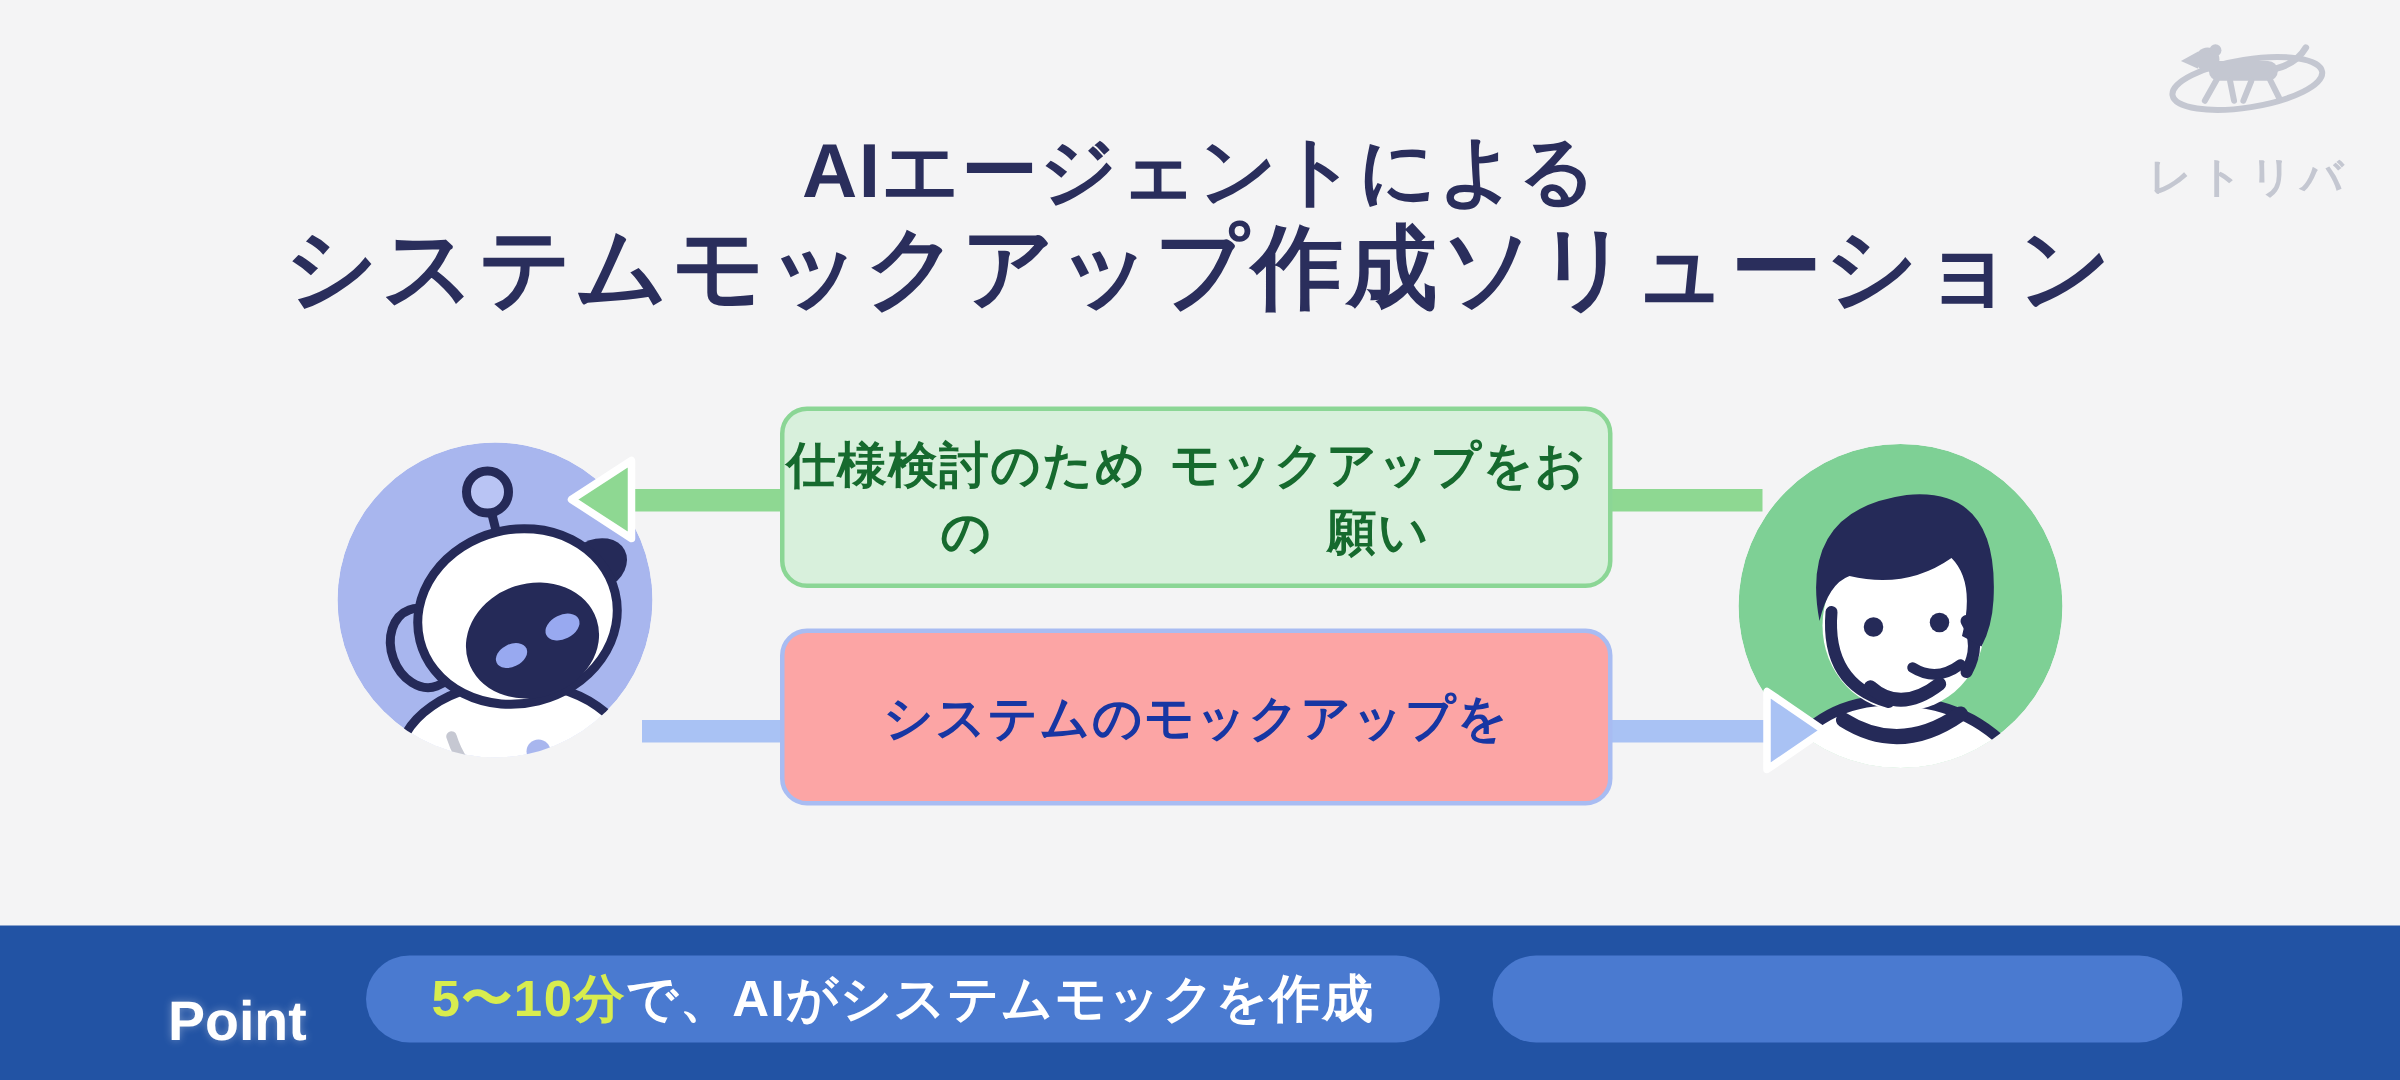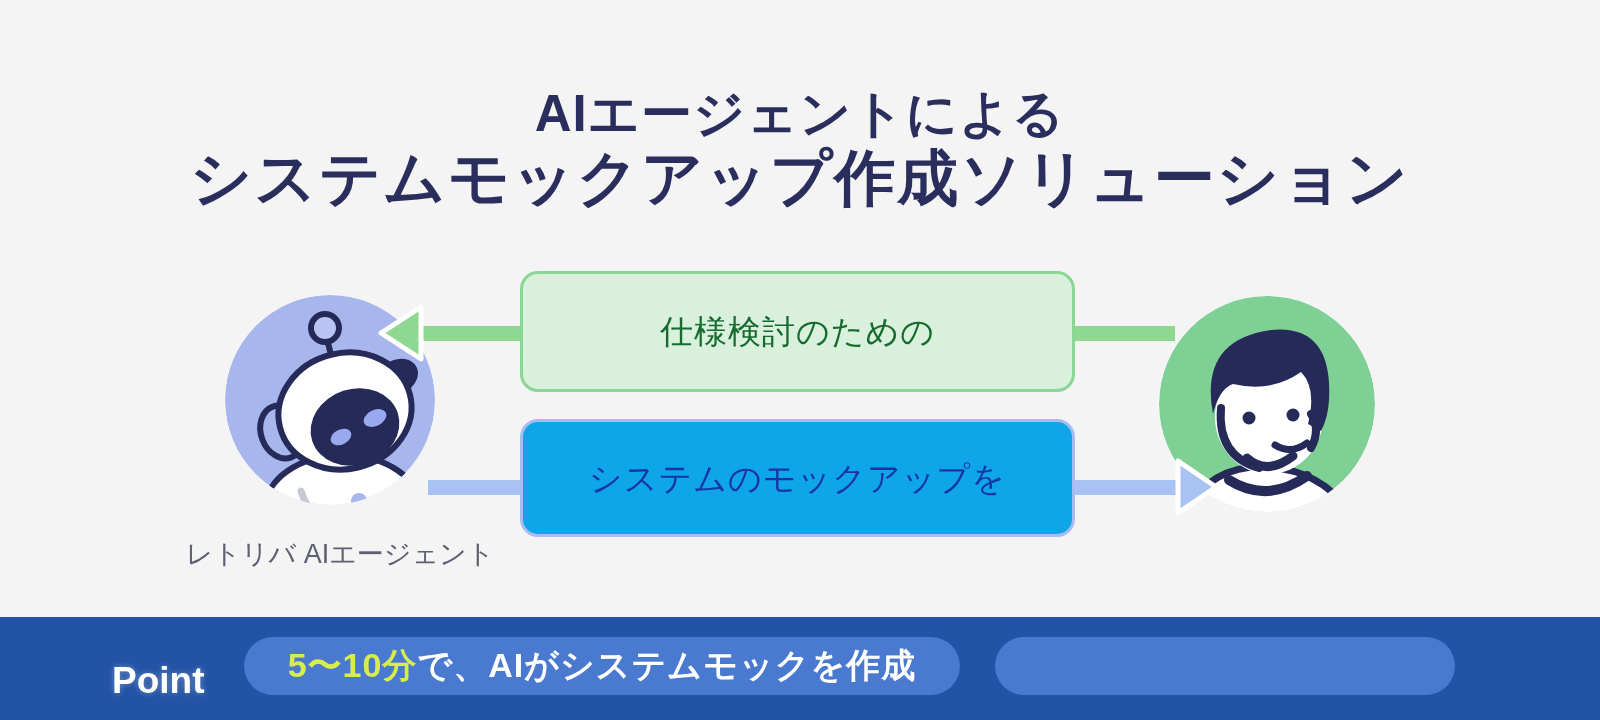--- a/index.html
+++ b/index.html
@@ -21,43 +21,60 @@
   .avatar-user{left:1159px;top:296px;width:216px;height:216px;}
   .actor-label{position:absolute;z-index:1;width:400px;text-align:center;font-size:27px;color:#5d6070;}
   .label-agent{left:140px;top:536px;}
   .label-user{left:1065px;top:538px;}
   
   .arrows{position:absolute;left:0;top:0;width:1600px;height:720px;z-index:2;pointer-events:none;}
   
   .msg{
     position:absolute;z-index:3;left:520px;width:555px;
     border-radius:18px;display:flex;flex-direction:row;align-items:center;justify-content:center;
-    font-size:33px;font-weight:normal;line-height:45px;text-align:center;letter-spacing:1px;
+    font-size:33px;font-weight:bold;line-height:45px;text-align:center;letter-spacing:1px;
     box-sizing:border-box;
   }
   .msg-green{top:271px;height:121px;background:#d8f0dc;border:3px solid #8bd695;color:#166a2e;}
-  .msg-blue{top:419px;height:118px;background:#0ea5e9;border:3px solid #a8bcf2;color:#1736a3;}
+  .msg-blue{top:419px;height:118px;background:#fca5a5;border:3px solid #a8bcf2;color:#1736a3;}
   
   .footer{position:absolute;left:0;top:617px;width:1600px;height:103px;background:#2253a4;z-index:4;}
   .point-label{position:absolute;left:112px;top:12px;height:103px;display:flex;align-items:center;
     color:#ffffff;font-size:37px;font-weight:bold;text-shadow:0 0 6px rgba(255,255,255,.35);}
   .pill{
     position:absolute;top:637px;height:58px;border-radius:29px;background:#4a7ad0;
     display:flex;align-items:center;justify-content:center;
     font-size:34px;font-weight:bold;color:#ffffff;letter-spacing:1px;z-index:5;
   }
   .pill-1{left:244px;width:716px;}
   .pill-2{left:995px;width:460px;}
   .hl{color:#d8ec4e;}
 </style>
 </head>
 <body>
 
 <div class="canvas">
 
+  <div class="logo">
+    <svg width="120" height="62" viewBox="0 0 130 70">
+      <ellipse cx="63" cy="38" rx="57" ry="18" fill="none" stroke="#c4c7d1" stroke-width="4.5" transform="rotate(-9 63 38)"></ellipse>
+      <g fill="#c4c7d1">
+        <rect x="34" y="21" width="52" height="15" rx="7.5"></rect>
+        <circle cx="33" cy="20" r="9"></circle>
+        <path d="M26,14 L13,21 L26,27 Z"></path>
+        <circle cx="39" cy="13" r="4.5"></circle>
+        <path d="M84,27 Q100,23 107,11" fill="none" stroke="#c4c7d1" stroke-width="5" stroke-linecap="round"></path>
+        <path d="M40,35 L31,51" fill="none" stroke="#c4c7d1" stroke-width="4.5" stroke-linecap="round"></path>
+        <path d="M50,36 L53,51" fill="none" stroke="#c4c7d1" stroke-width="4.5" stroke-linecap="round"></path>
+        <path d="M66,36 L60,51" fill="none" stroke="#c4c7d1" stroke-width="4.5" stroke-linecap="round"></path>
+        <path d="M80,35 L87,49" fill="none" stroke="#c4c7d1" stroke-width="4.5" stroke-linecap="round"></path>
+      </g>
+    </svg>
+    <div class="logo-text">レトリバ</div>
+  </div>
 
   <div class="title">
     <div class="title-line1">AIエージェントによる</div>
     <div class="title-line2">システムモックアップ作成ソリューション</div>
   </div>
 
   <div class="avatar avatar-agent">
     <svg width="210" height="210" viewBox="0 0 210 210">
       <clipPath id="clipRobot">
           <circle cx="105" cy="105" r="105"></circle>
@@ -71,21 +88,20 @@
         <ellipse cx="118" cy="214" rx="78" ry="54" fill="#ffffff" stroke="#252a58" stroke-width="6"></ellipse>
         <path d="M76,196 Q86,228 120,235" fill="none" stroke="#c6c8d2" stroke-width="7" stroke-linecap="round"></path>
         <circle cx="134" cy="206" r="8" fill="#a8b6ee"></circle>
         <ellipse cx="120" cy="116" rx="67" ry="58" fill="#ffffff" stroke="#252a58" stroke-width="6" transform="rotate(-14 120 116)"></ellipse>
         <ellipse cx="130" cy="132" rx="45" ry="38" fill="#252a58" transform="rotate(-18 130 132)"></ellipse>
         <ellipse cx="116" cy="142" rx="11" ry="7.5" fill="#98a9f0" transform="rotate(-26 116 142)"></ellipse>
         <ellipse cx="150" cy="123" rx="12" ry="8" fill="#98a9f0" transform="rotate(-26 150 123)"></ellipse>
       </g>
     </svg>
   </div>
-  <div class="actor-label label-agent">レトリバ AIエージェント</div>
 
   <div class="avatar avatar-user">
     <svg width="216" height="216" viewBox="0 0 216 216">
       <clipPath id="clipUser">
           <circle cx="108" cy="108" r="108"></circle>
         </clipPath>
       <g clip-path="url(#clipUser)">
         <circle cx="108" cy="108" r="108" fill="#7ed095"></circle>
         <path d="M22,222 Q50,168 108,171 Q166,174 196,224 Z" fill="#ffffff" stroke="#252a58" stroke-width="7"></path>
         <path d="M70,184 Q108,208 148,180" fill="none" stroke="#252a58" stroke-width="10" stroke-linecap="round"></path>
@@ -109,20 +125,21 @@
     </g>
 
     <g>
       <rect x="428" y="480" width="758" height="15" fill="#a9c2f4"></rect>
       <polygon points="1216,487 1178,461 1178,513" fill="#a9c2f4" stroke="#ffffff" stroke-width="5" stroke-linejoin="round"></polygon>
     </g>
   </svg>
 
   <div class="msg msg-green">
     <div>仕様検討のための</div>
+    <div>モックアップをお願い</div>
   </div>
   <div class="msg msg-blue">
     <div>システムのモックアップを</div>
   </div>
 
   <div class="footer">
     <div class="point-label">Point</div>
   </div>
   <div class="pill pill-1">
     <span class="hl">5〜10分</span>

